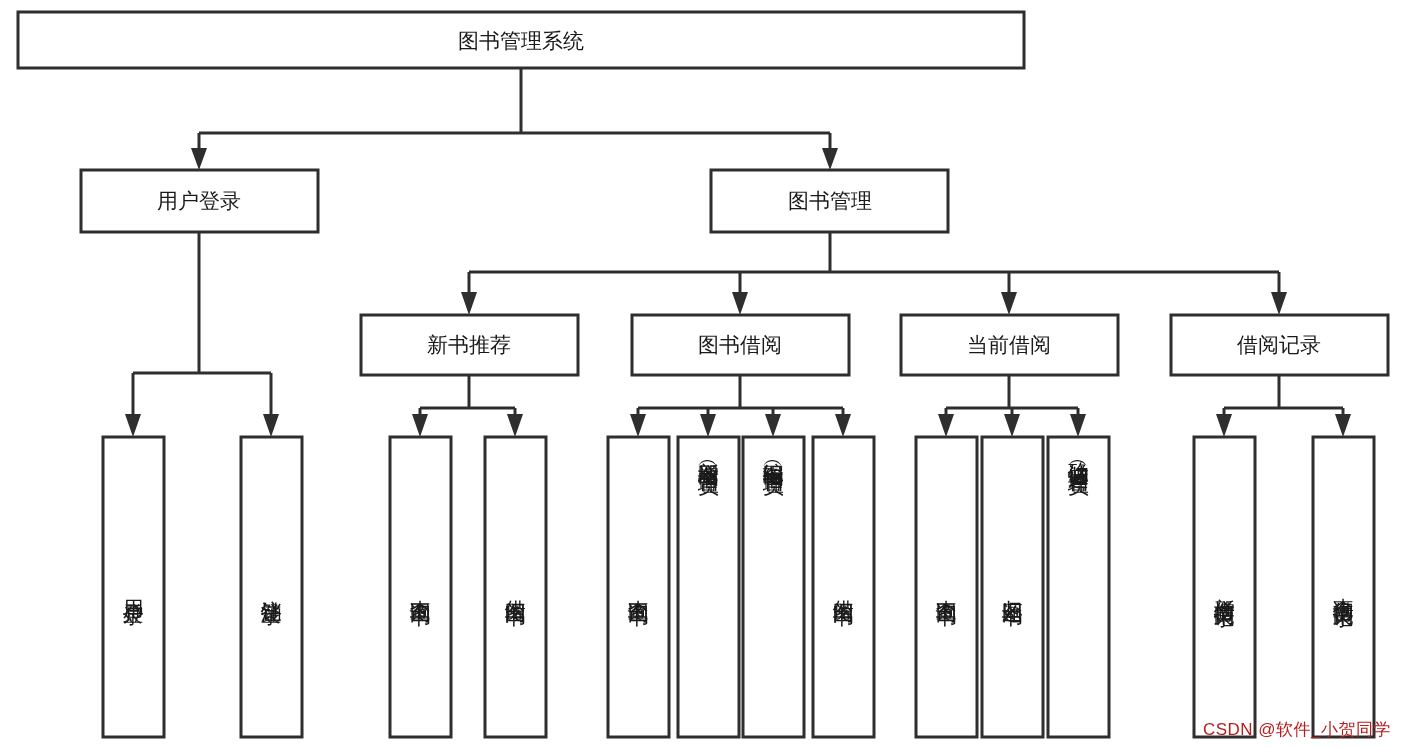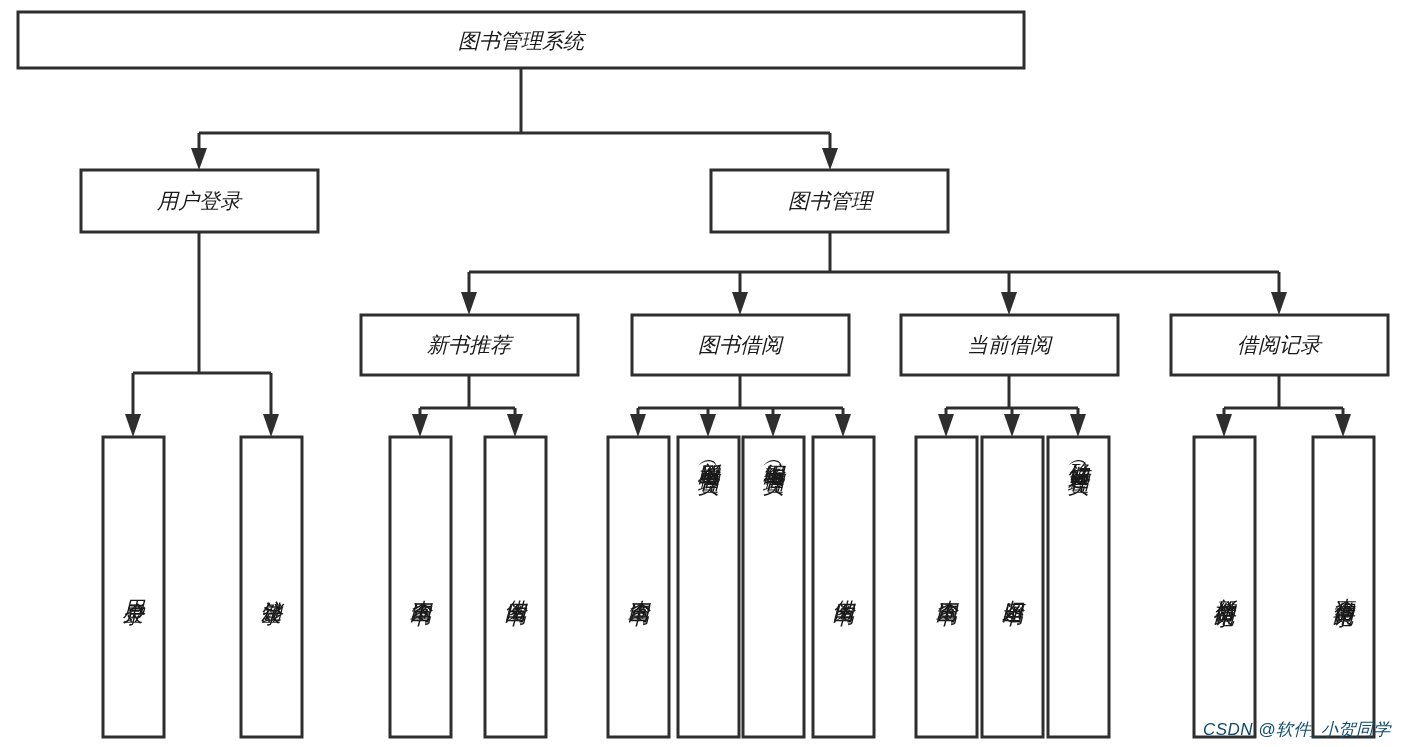--- a/index.html
+++ b/index.html
@@ -12,21 +12,20 @@
     font-family: "Liberation Sans", "DejaVu Sans", sans-serif;
     width: 1405px;
     height: 747px;
     overflow: hidden;
   }
   #diagram-root {
     position: relative;
     width: 1405px;
     height: 747px;
     background: #ffffff;
-    font-style: italic;
   }
   svg#flowchart {
     position: absolute;
     left: 0;
     top: 0;
     width: 1405px;
     height: 747px;
     display: block;
   }
   .node-rect {
@@ -73,21 +72,21 @@
     letter-spacing: 2px;
     white-space: nowrap;
     text-align: center;
   }
   .watermark {
     position: absolute;
     right: 14px;
     bottom: 6px;
     font-family: "Liberation Sans", "DejaVu Sans", sans-serif;
     font-size: 17px;
-    color: #0c4a6e;
+    color: #b91c1c;
     letter-spacing: 0.5px;
     white-space: nowrap;
     pointer-events: none;
   }
 </style>
 </head>
 <body>
 
 <div id="diagram-root">
 

